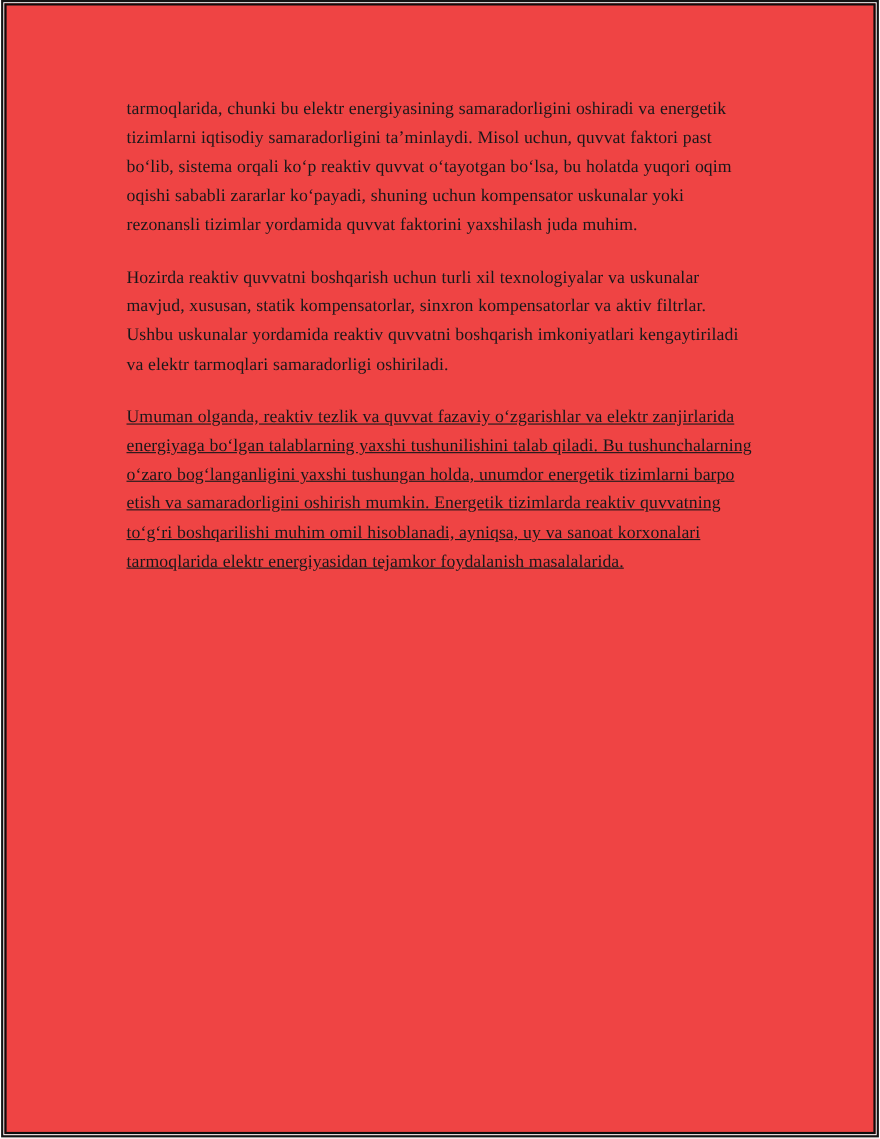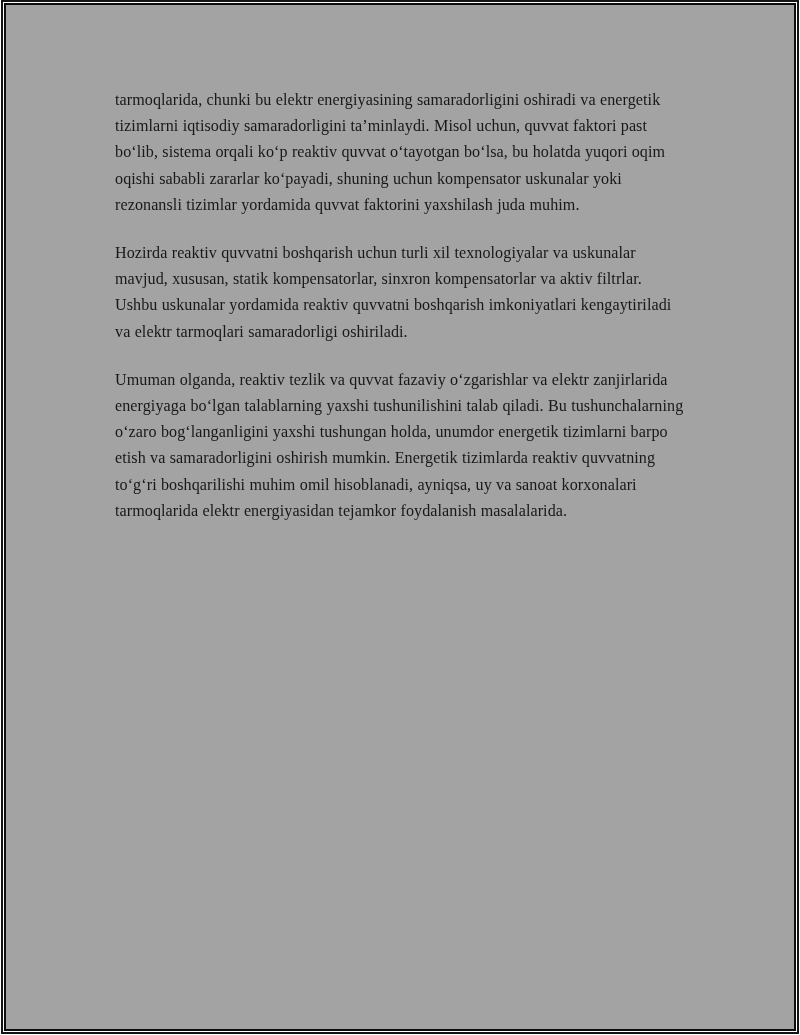--- a/index.html
+++ b/index.html
@@ -23,21 +23,21 @@
     box-sizing: border-box;
   }
 
   
   #page-frame {
     position: absolute;
     left: 4px;
     top: 3px;
     right: 4px;
     bottom: 4px;
-    background: #a3a3a3;
+    background: #ef4444;
     border: 2px solid #0d0d0d;
     box-shadow: 0 0 0 1px #ffffff, 0 0 0 3px #141414;
     box-sizing: border-box;
   }
 
   
   #doc-body {
     position: absolute;
     left: 109px;
     top: 82px;
@@ -51,20 +51,21 @@
     line-height: 26.2px;
     color: #18181a;
     text-align: left;
     letter-spacing: 0.005em;
     word-spacing: 0.012em;
     
     text-rendering: optimizeLegibility;
   }
   .doc-paragraph:last-child {
     margin-bottom: 0;
+    text-decoration: underline;
   }
 </style>
 </head>
 <body>
 
 <div id="page-canvas">
 
   <div id="page-frame">
 
     <div id="doc-body">

